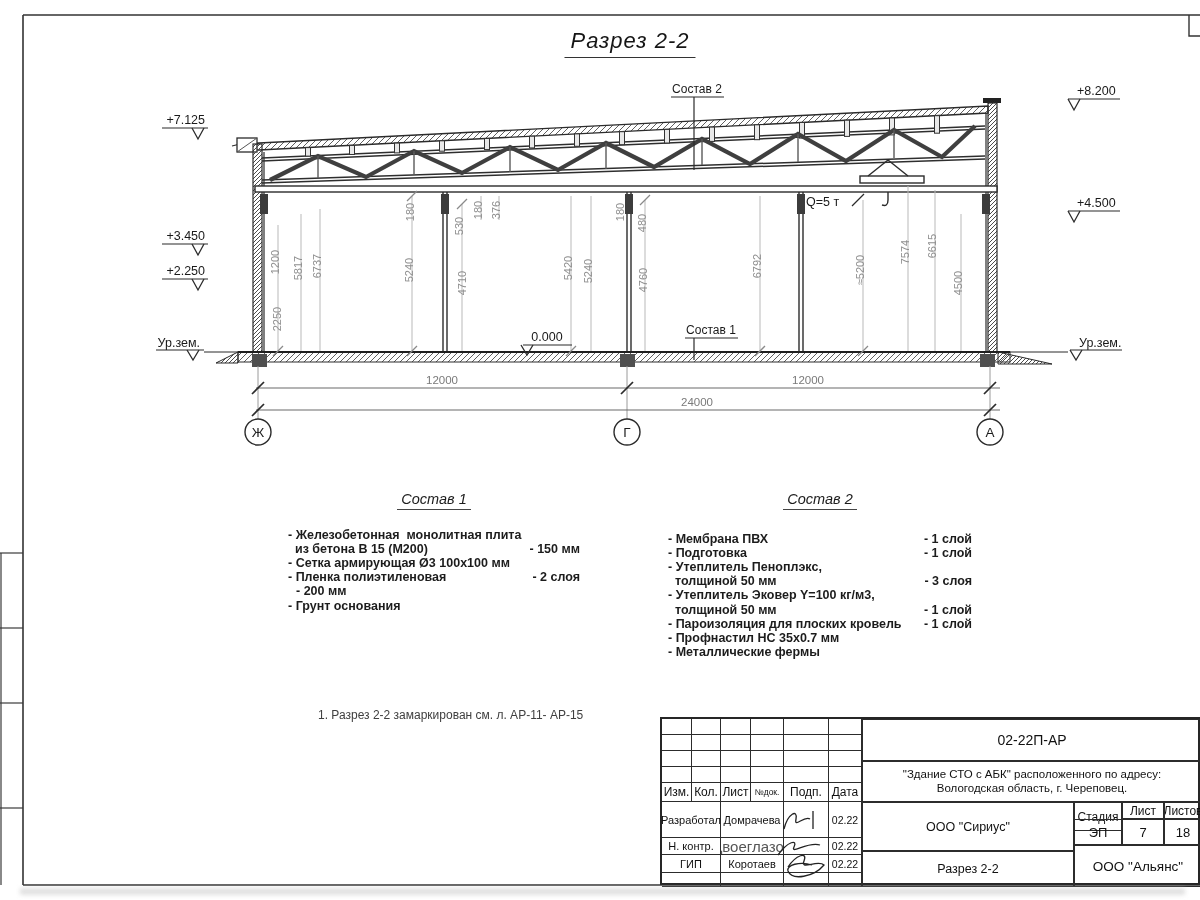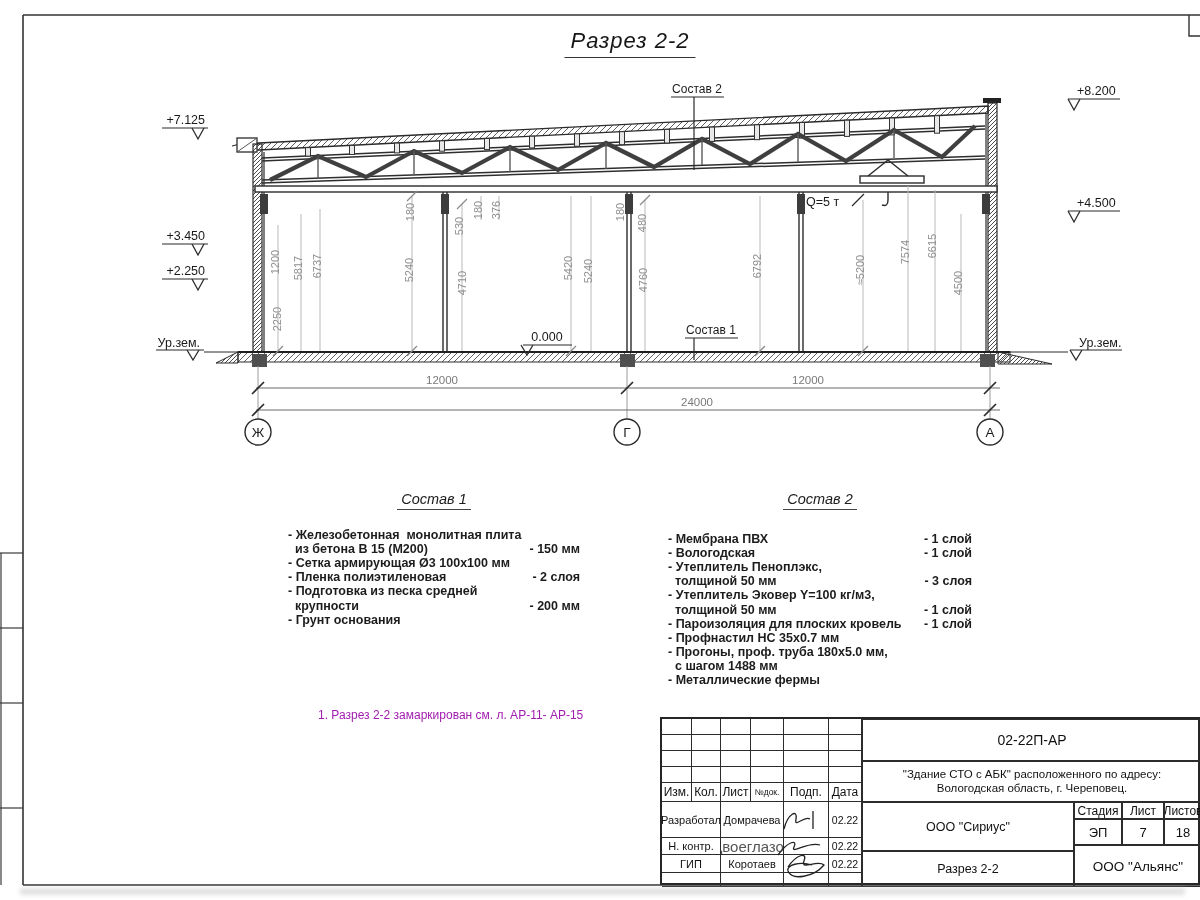--- a/index.html
+++ b/index.html
@@ -10,21 +10,21 @@
   .sheet-title{font-size:22px;font-style:italic;color:#151515;letter-spacing:1px;
                border-bottom:1.5px solid #333;padding:0 6px 3px 6px;}
   .pre{white-space:pre-wrap;}
   
   .mat-list{font-size:12.5px;line-height:14.1px;color:#1c1c1c;}
   .mat-title{font-size:14.5px;font-style:italic;text-align:center;margin-bottom:6px;}
   .mat-title span{border-bottom:1.4px solid #444;padding:0 4px 2px 4px;}
   .mat-rows{margin-top:22px;}
   .mat-row{display:flex;justify-content:space-between;align-items:flex-end;font-weight:bold;}
   .mat-val{white-space:nowrap;padding-left:8px;}
-  .note{font-size:12px;color:#a21caf;}
+  .note{font-size:12px;color:#404040;}
   
   .tb{position:absolute;left:660px;top:717px;width:540px;height:168px;
       border:2px solid #262626;box-sizing:border-box;font-size:12px;color:#111;}
   .tb .cell{position:absolute;box-sizing:border-box;border:1px solid #2c2c2c;
             display:flex;align-items:center;justify-content:center;text-align:center;overflow:hidden;}
   .tb .grid{position:absolute;display:grid;}
   .tb .gcell{border-right:1px solid #2c2c2c;border-bottom:1px solid #2c2c2c;
              display:flex;align-items:center;justify-content:center;overflow:hidden;}
   .scan-blur{position:absolute;left:20px;top:888px;width:1165px;height:7px;
              background:#c9c9c9;filter:blur(2.2px);opacity:.55;}
@@ -308,65 +308,58 @@
       </div>
       <div class="mat-row">
         <div class="pre">- Сетка армирующая Ø3 100х100 мм</div>
         <div class="mat-val"></div>
       </div>
       <div class="mat-row">
         <div class="pre">- Пленка полиэтиленовая</div>
         <div class="mat-val">-  2 слоя</div>
       </div>
       <div class="mat-row">
-        <div class="pre">- Подготовка из песка средней
-  крупности</div>
         <div class="mat-val">- 200 мм</div>
       </div>
       <div class="mat-row">
         <div class="pre">- Грунт основания</div>
         <div class="mat-val"></div>
       </div>
     </div>
   </div>
 
   <div class="abs mat-list" style="left:668px;top:492px;width:304px;">
     <div class="mat-title">
       <span>Состав 2</span>
     </div>
     <div class="mat-rows" style="margin-top:26px;">
       <div class="mat-row">
         <div class="pre">- Мембрана ПВХ</div>
         <div class="mat-val">- 1 слой</div>
       </div>
       <div class="mat-row">
-        <div class="pre">- Вологодская</div>
+        <div class="pre">- Подготовка</div>
         <div class="mat-val">- 1 слой</div>
       </div>
       <div class="mat-row">
         <div class="pre">- Утеплитель Пеноплэкс,
   толщиной 50 мм</div>
         <div class="mat-val">- 3 слоя</div>
       </div>
       <div class="mat-row">
         <div class="pre">- Утеплитель Эковер Y=100 кг/м3,
   толщиной 50 мм</div>
         <div class="mat-val">- 1 слой</div>
       </div>
       <div class="mat-row">
         <div class="pre">- Пароизоляция для плоских кровель</div>
         <div class="mat-val">- 1 слой</div>
       </div>
       <div class="mat-row">
         <div class="pre">- Профнастил НС 35х0.7 мм</div>
-        <div class="mat-val"></div>
-      </div>
-      <div class="mat-row">
-        <div class="pre">- Прогоны, проф. труба 180х5.0 мм,
-  с шагом 1488 мм</div>
         <div class="mat-val"></div>
       </div>
       <div class="mat-row">
         <div class="pre">- Металлические фермы</div>
         <div class="mat-val"></div>
       </div>
     </div>
   </div>
 
   <div class="abs note" style="left:318px;top:708px;">1. Разрез 2-2 замаркирован см. л. АР-11- АР-15</div>
@@ -432,21 +425,21 @@
     </svg>
     <svg class="abs" style="left:112px;top:118px;" width="58" height="46" viewBox="0 0 58 46">
       <path d="M4,18 C14,4 24,2 20,10 C16,18 34,4 46,8 M14,30 C22,18 34,14 30,24 C26,34 44,22 50,28 C40,40 18,44 14,34 C12,28 26,24 38,28" fill="none" stroke="#222" stroke-width="1.3"></path>
     </svg>
 
     <div class="cell" style="left:200px;top:0;width:340px;height:42px;font-size:14px;">02-22П-АР</div>
     <div class="cell pre" style="left:200px;top:42px;width:340px;height:41px;font-size:11.5px;line-height:13.5px;">"Здание СТО с АБК" расположенного по адресу:
 Вологодская область, г. Череповец.</div>
     <div class="cell" style="left:200px;top:83px;width:212px;height:49px;font-size:12.5px;">ООО "Сириус"</div>
     <div class="cell" style="left:200px;top:132px;width:212px;height:36px;font-size:12.5px;">Разрез 2-2</div>
-    <div class="cell" style="left:412px;top:83px;width:48px;height:17px;font-size:12px;">Стадия</div>
+    <div class="cell" style="left:412px;top:83px;width:48px;height:29px;font-size:12px;">Стадия</div>
     <div class="cell" style="left:460px;top:83px;width:42px;height:17px;font-size:12px;">Лист</div>
     <div class="cell" style="left:502px;top:83px;width:38px;height:17px;font-size:12px;">Листов</div>
     <div class="cell" style="left:412px;top:100px;width:48px;height:26px;font-size:13px;">ЭП</div>
     <div class="cell" style="left:460px;top:100px;width:42px;height:26px;font-size:13px;">7</div>
     <div class="cell" style="left:502px;top:100px;width:38px;height:26px;font-size:13px;">18</div>
     <div class="cell" style="left:412px;top:126px;width:128px;height:42px;font-size:13.5px;">ООО "Альянс"</div>
   </div>
 
   <div class="scan-blur"></div>
 </div>

